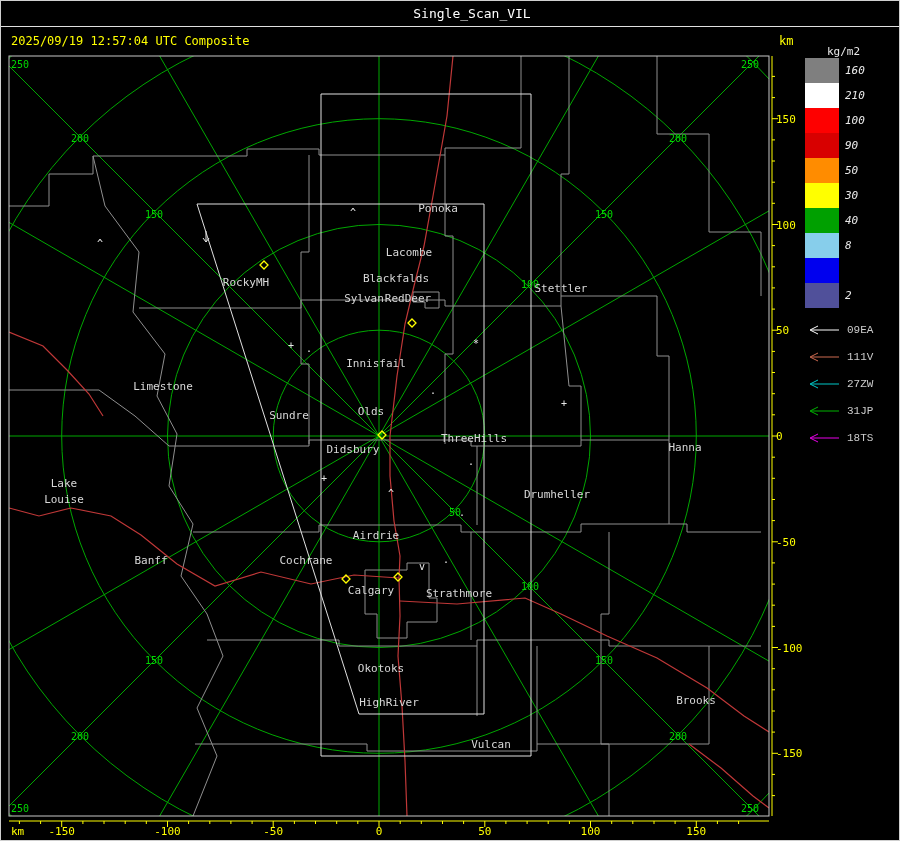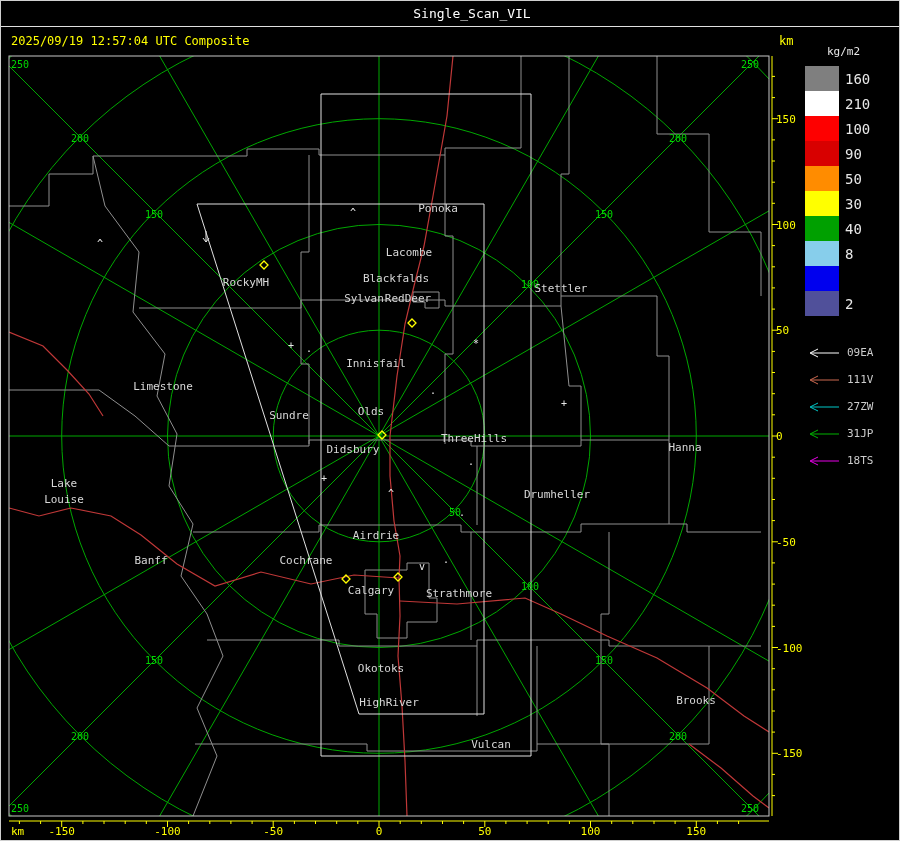--- a/index.html
+++ b/index.html
@@ -8,26 +8,26 @@
   .titlebar{height:25px;line-height:25px;text-align:center;color:#ffffff;font-size:13px;
             border-bottom:1px solid #e0e0e0;background:#000;padding-left:44px;}
   .timestamp{position:absolute;left:10px;top:33px;color:#ffff00;font-size:12px;}
   .km-top{position:absolute;left:778px;top:33px;color:#ffff00;font-size:12px;}
   #scene{position:absolute;left:0;top:0;}
   .city{fill:#d8d8d8;font:11px "DejaVu Sans Mono",monospace;text-anchor:middle;}
   .gl{fill:#00d800;font:10px "DejaVu Sans Mono",monospace;}
   .mk{fill:#e8e8e8;font:10px "DejaVu Sans Mono",monospace;text-anchor:middle;}
   .ax{fill:#ffff00;font:11px "DejaVu Sans Mono",monospace;}
   .legend{position:absolute;left:804px;top:44px;width:95px;color:#e8e8e8;}
-  .legend-unit{font-size:11px;margin-left:22px;margin-bottom:8px;}
+  .legend-unit{font-size:11px;margin-left:22px;margin-bottom:0;}
   .lrow{display:flex;align-items:center;height:25px;}
   .swatch{width:34px;height:25px;flex:0 0 34px;}
-  .llabel{margin-left:6px;font-size:14px;}
+  .llabel{margin-left:6px;font-size:11px;font-style:italic;}
   #legend-arrows{margin-top:16px;}
-  .arow{display:flex;align-items:flex-end;height:27px;}
+  .arow{display:flex;align-items:flex-start;height:27px;font-family:Liberation Mono, monospace;}
   .alabel{margin-left:6px;font-size:11px;color:#cccccc;}
 </style>
 </head>
 <body>
 
 <div class="titlebar">
   <span>Single_Scan_VIL</span>
 </div>
 
 <div class="timestamp">2025/09/19 12:57:04 UTC Composite</div>

